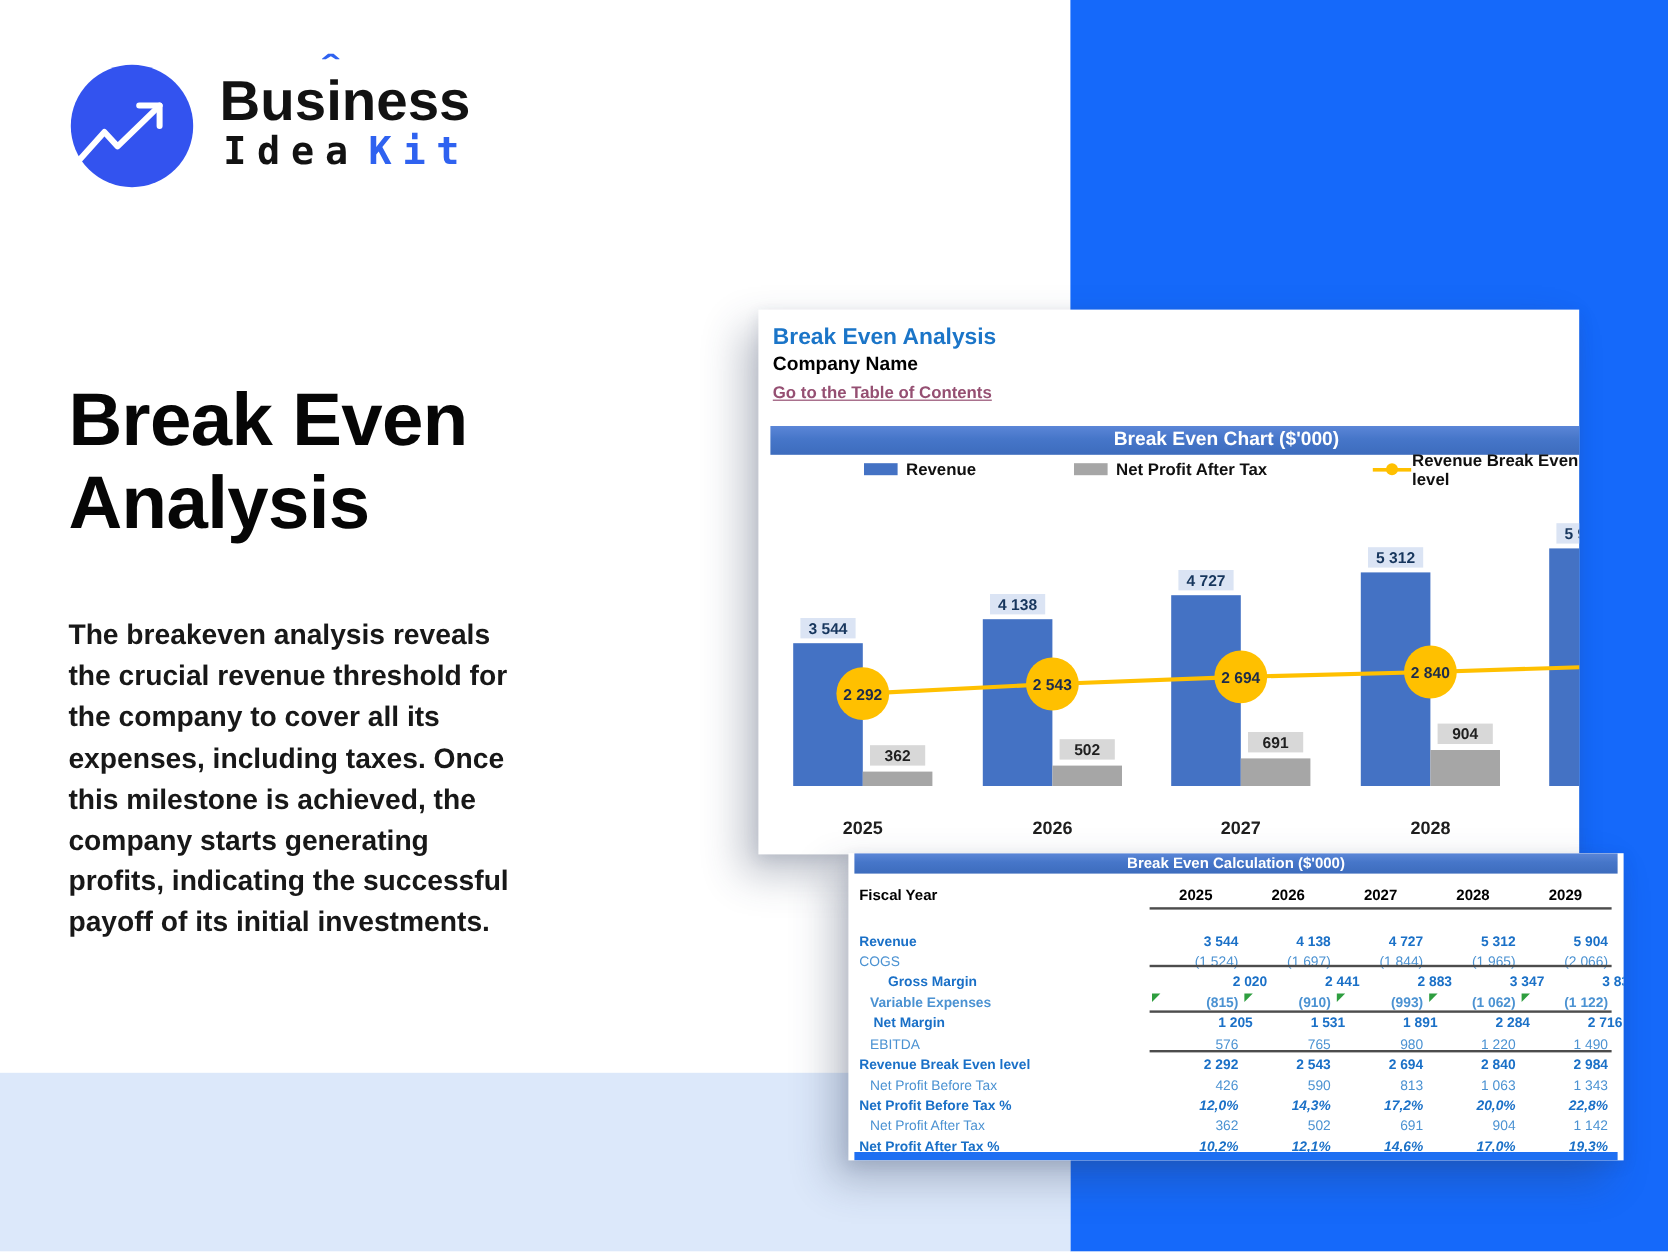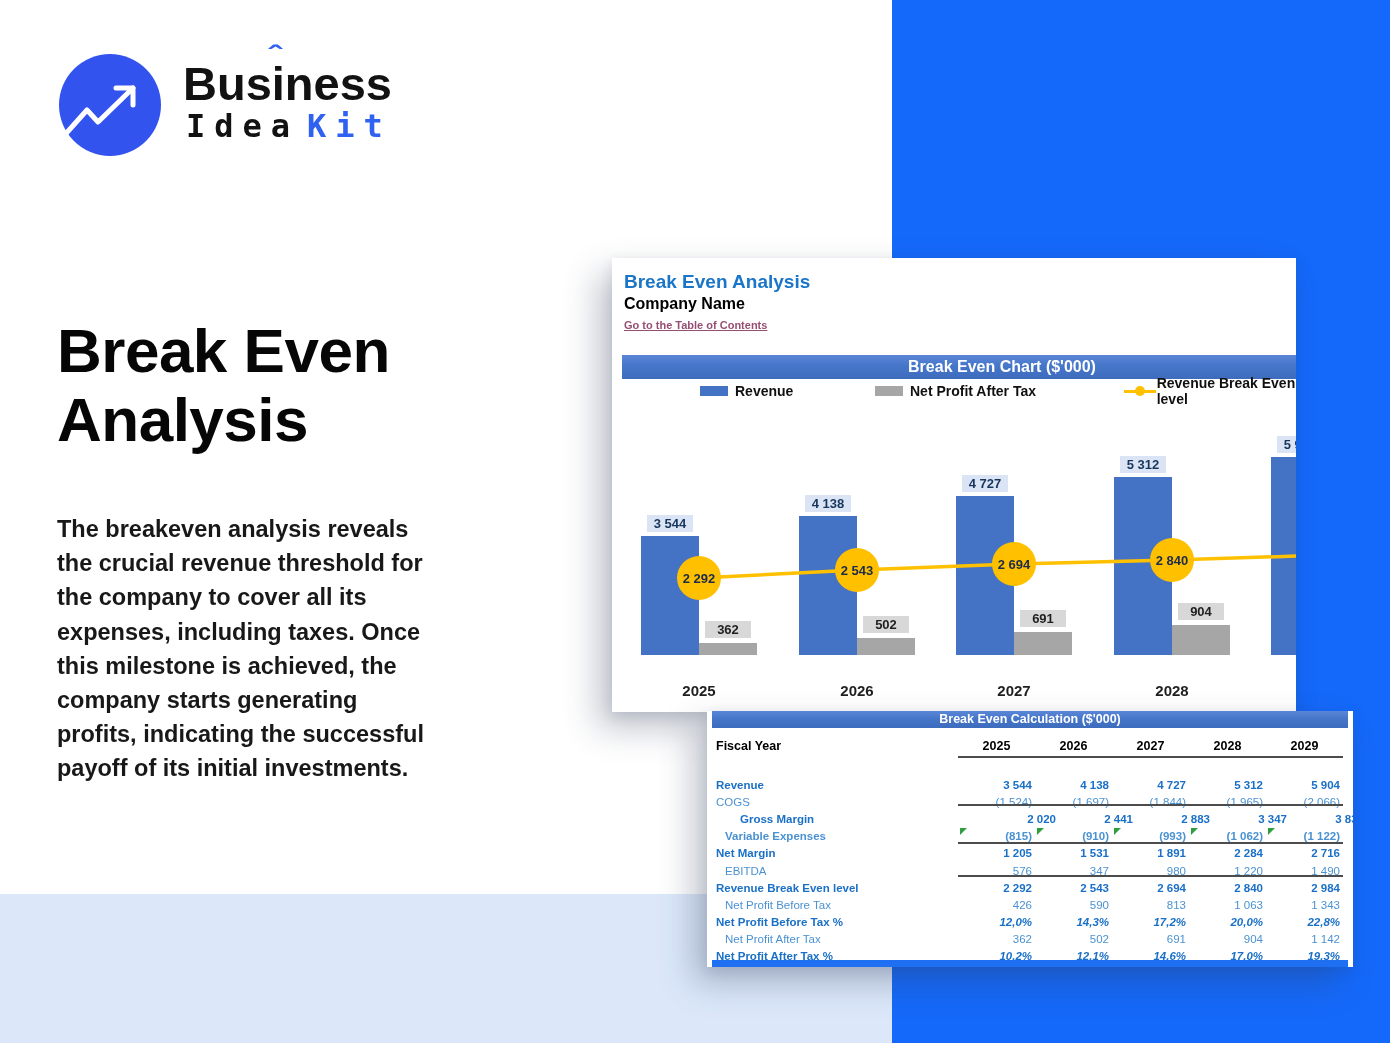--- a/index.html
+++ b/index.html
@@ -19,26 +19,26 @@
   .brand-l2{position:absolute;left:131px;top:57px;font-family:"DejaVu Sans Mono",monospace;font-size:32px;font-weight:800;color:#121212;letter-spacing:9px;}
   .brand-l2 .kit{color:#2f62f0;margin-left:8px;}
 
   
   .hero{position:absolute;left:57px;top:316px;width:486px;}
   .hero-title{font-size:62px;line-height:69px;font-weight:800;color:#060606;letter-spacing:-0.5px;}
   .hero-body{margin-top:58px;font-size:23.5px;line-height:34.2px;font-weight:700;color:#181818;}
 
   
   .panel{position:absolute;background:#ffffff;box-shadow:-14px 16px 32px rgba(45,60,90,.30), 0 4px 12px rgba(45,60,90,.12);}
-  .chart-panel{left:612px;top:258px;width:684px;height:454px;overflow:hidden;}
+  .chart-panel{left:632px;top:258px;width:684px;height:454px;overflow:hidden;}
   .table-panel{left:707px;top:711px;width:646px;height:256px;overflow:hidden;}
 
   .sheet-title{position:absolute;left:12px;top:13px;font-size:19px;font-weight:800;color:#1b75c8;}
   .company{position:absolute;left:12px;top:37px;font-size:16px;font-weight:800;color:#000;}
-  .toclink{position:absolute;left:12px;top:61px;font-size:11px;font-weight:700;color:#954f72;text-decoration:underline;cursor:pointer;}
+  .toclink{position:absolute;left:12px;top:61px;font-size:14px;font-weight:700;color:#954f72;text-decoration:underline;cursor:pointer;}
 
   .hdr-bar{position:absolute;background:linear-gradient(180deg,#5b86d7 0%,#4676c9 45%,#3d6cbd 100%);color:#fff;font-weight:800;text-align:center;}
   .chart-hdr{left:10px;top:97px;width:760px;height:24px;font-size:16px;line-height:24px;}
   .table-hdr{left:5px;top:0;width:636px;height:17px;font-size:12.5px;line-height:17px;}
 
   
   .leg-item{position:absolute;top:124px;height:18px;display:flex;align-items:center;gap:7px;font-size:14px;font-weight:800;color:#101010;}
   .sw{width:28px;height:10px;}
   .leg-line{position:relative;width:32px;height:16px;}
   .leg-line .ln{position:absolute;left:0;top:6.5px;width:32px;height:3px;background:#ffc000;}
@@ -216,32 +216,32 @@
       <span class="cv">(1 062)</span>
       <span class="cv">(1 122)</span>
     </div>
     <div class="flag" style="left:253px;top:117px;"></div>
     <div class="flag" style="left:330px;top:117px;"></div>
     <div class="flag" style="left:407px;top:117px;"></div>
     <div class="flag" style="left:484px;top:117px;"></div>
     <div class="flag" style="left:561px;top:117px;"></div>
     <div class="t-rule" style="top:131px;"></div>
 
-    <div class="t-row rb" style="top:133px;">
+    <div class="t-row rb" style="top:133px;margin-left:12px;">
       <span class="cl">Net Margin</span>
       <span class="cv">1 205</span>
       <span class="cv">1 531</span>
       <span class="cv">1 891</span>
       <span class="cv">2 284</span>
       <span class="cv">2 716</span>
     </div>
     <div class="t-row ri" style="top:151px;">
       <span class="cl">EBITDA</span>
       <span class="cv">576</span>
-      <span class="cv">347</span>
+      <span class="cv">765</span>
       <span class="cv">980</span>
       <span class="cv">1 220</span>
       <span class="cv">1 490</span>
     </div>
     <div class="t-rule" style="top:164px;"></div>
 
     <div class="t-row rb" style="top:168px;">
       <span class="cl">Revenue Break Even level</span>
       <span class="cv">2 292</span>
       <span class="cv">2 543</span>

